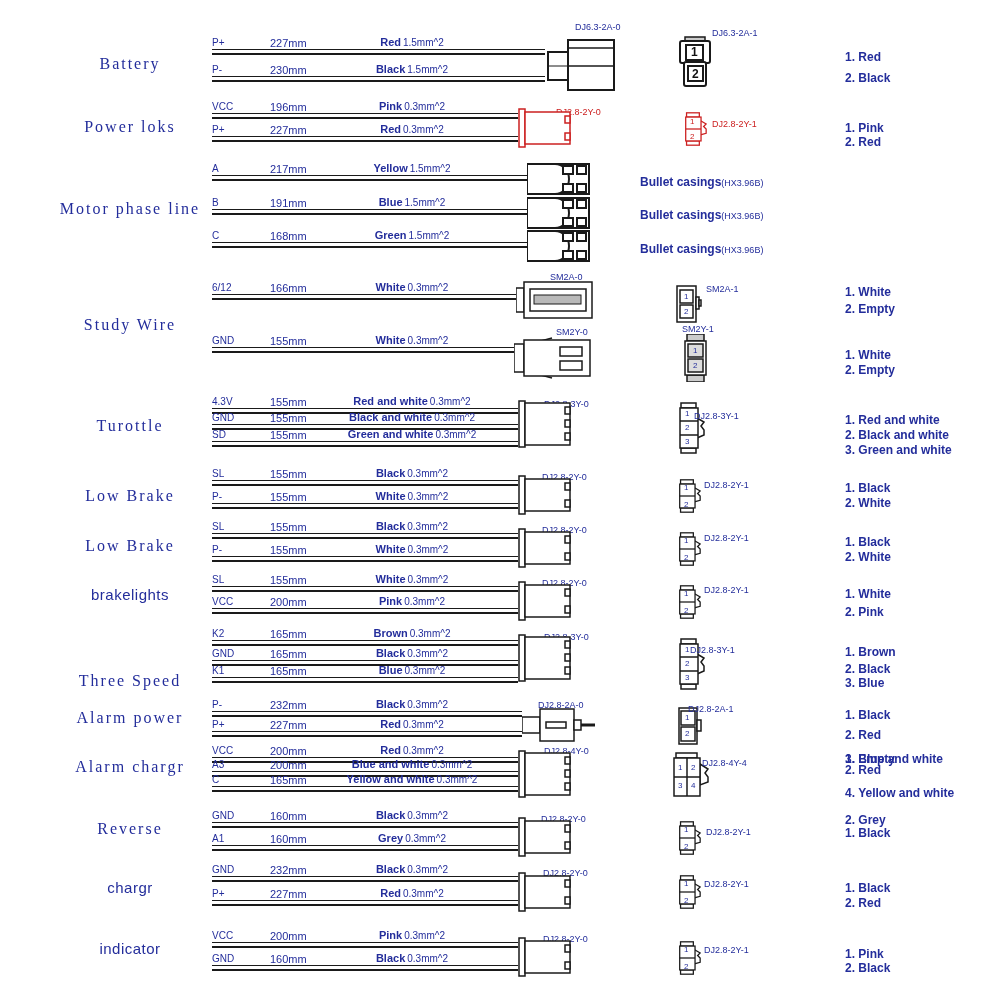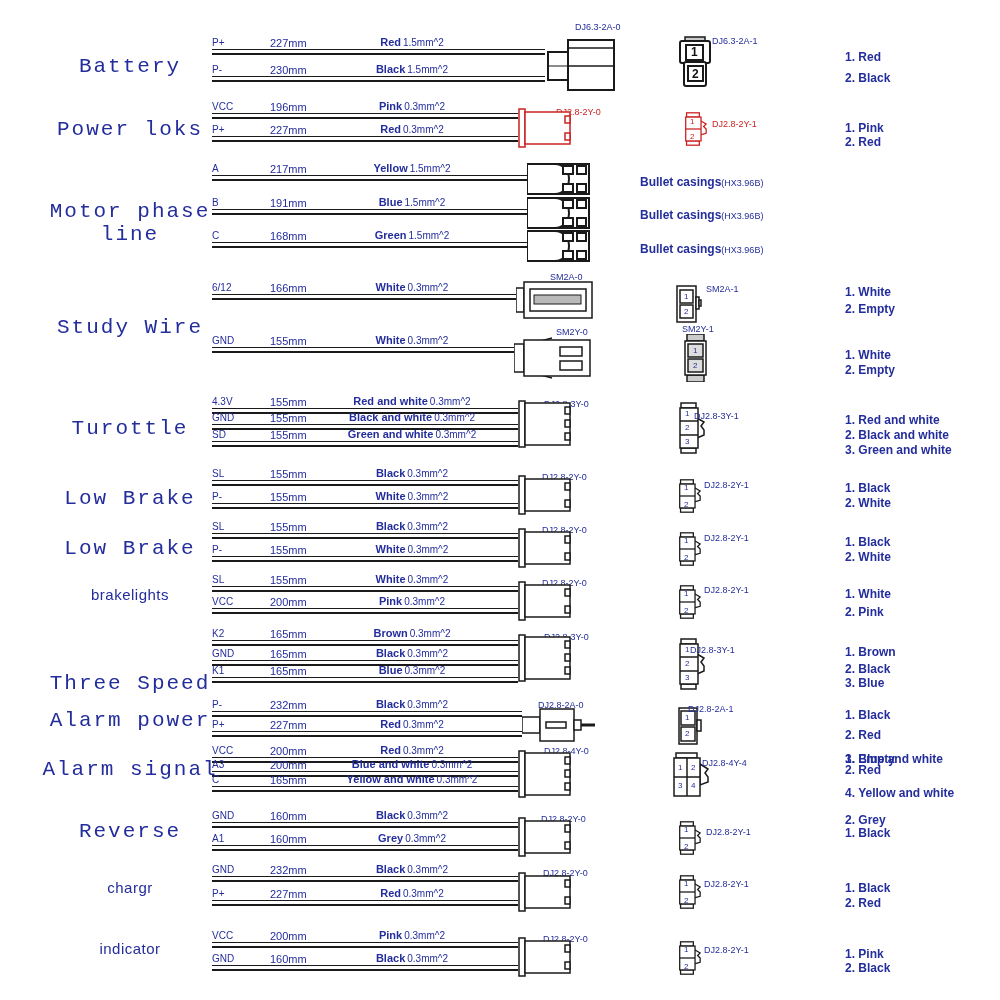--- a/index.html
+++ b/index.html
@@ -1,19 +1,19 @@
 <!DOCTYPE html>
 <html><head>
 <meta charset="utf-8">
 <style>
   html,body{margin:0;padding:0;background:#fff;}
   #stage{position:relative;width:1000px;height:1000px;background:#fff;overflow:hidden;
          font-family:"Liberation Sans",sans-serif;color:#232d9b;}
   .title{position:absolute;left:30px;width:200px;text-align:center;
-         font-family:Liberation Mono, monospace;font-size:21px;letter-spacing:2px;color:#232d9b;}
+         font-family:Liberation Serif, serif;font-size:16px;letter-spacing:2px;color:#232d9b;}
   .title.sans{font-family:"Liberation Sans",sans-serif;font-size:15px;letter-spacing:.5px;}
   .wire{position:absolute;height:22px;}
   .wire .lb{position:absolute;left:0;top:1px;font-size:10px;}
   .wire .ln{position:absolute;left:58px;width:80px;top:1px;text-align:left;font-size:11px;}
   .wire .cl{position:absolute;left:100px;width:200px;top:0;text-align:center;font-size:11px;font-weight:bold;white-space:nowrap;}
   .wire .cl i{font-style:normal;font-weight:normal;font-size:10px;margin-left:2px;}
   .wire .u{position:absolute;left:0;right:0;top:13px;border-top:1px solid #1a1a1a;}
   .wire .w{position:absolute;left:0;right:0;top:17px;border-top:2px solid #1a1a1a;}
   .cla{position:absolute;font-size:9px;white-space:nowrap;text-align:center;}
   .pin{position:absolute;left:845px;font-size:12px;font-weight:600;white-space:nowrap;}
@@ -156,21 +156,21 @@
         <use href="#s-dj63-0"></use>
       </svg>
     </div>
   <div class="conn" style="left:678px;top:36px;width:34px;height:52px">
       <svg>
         <use href="#s-dj63-1"></use>
       </svg>
     <span class="pd big" style="left:13px;top:10px">1</span>
     <span class="pd big" style="left:14px;top:32px">2</span>
   </div>
-  <span class="cla" style="left:712px;top:36px">DJ6.3-2A-1</span>
+  <span class="cla" style="left:712px;top:28px">DJ6.3-2A-1</span>
   <span class="pin" style="top:50px">1. Red</span>
   <span class="pin" style="top:71px">2. Black</span>
 
   <div class="title" style="top:118px">Power loks</div>
   <div class="wire" style="left:212px;top:100px;width:306px">
     <span class="lb">VCC</span>
     <span class="ln">196mm</span>
     <span class="cl"><b>Pink</b><i>0.3mm^2</i></span>
     <div class="u"></div>
       <div class="w"></div>
@@ -492,21 +492,21 @@
       <svg>
         <use href="#s-a1"></use>
       </svg>
     <span class="pd" style="left:7px;top:8px">1</span>
     <span class="pd" style="left:7px;top:24px">2</span>
   </div>
   <span class="cla" style="left:688px;top:704px">DJ2.8-2A-1</span>
   <span class="pin" style="top:708px">1. Black</span>
   <span class="pin" style="top:728px">2. Red</span>
 
-  <div class="title" style="top:758px">Alarm signal</div>
+  <div class="title" style="top:758px">Alarm chargr</div>
   <div class="wire" style="left:212px;top:744px;width:306px">
     <span class="lb">VCC</span>
     <span class="ln">200mm</span>
     <span class="cl"><b>Red</b><i>0.3mm^2</i></span>
     <div class="u"></div>
       <div class="w"></div>
   </div>
   <div class="wire" style="left:212px;top:758px;width:306px">
     <span class="lb">A3</span>
     <span class="ln">200mm</span>

